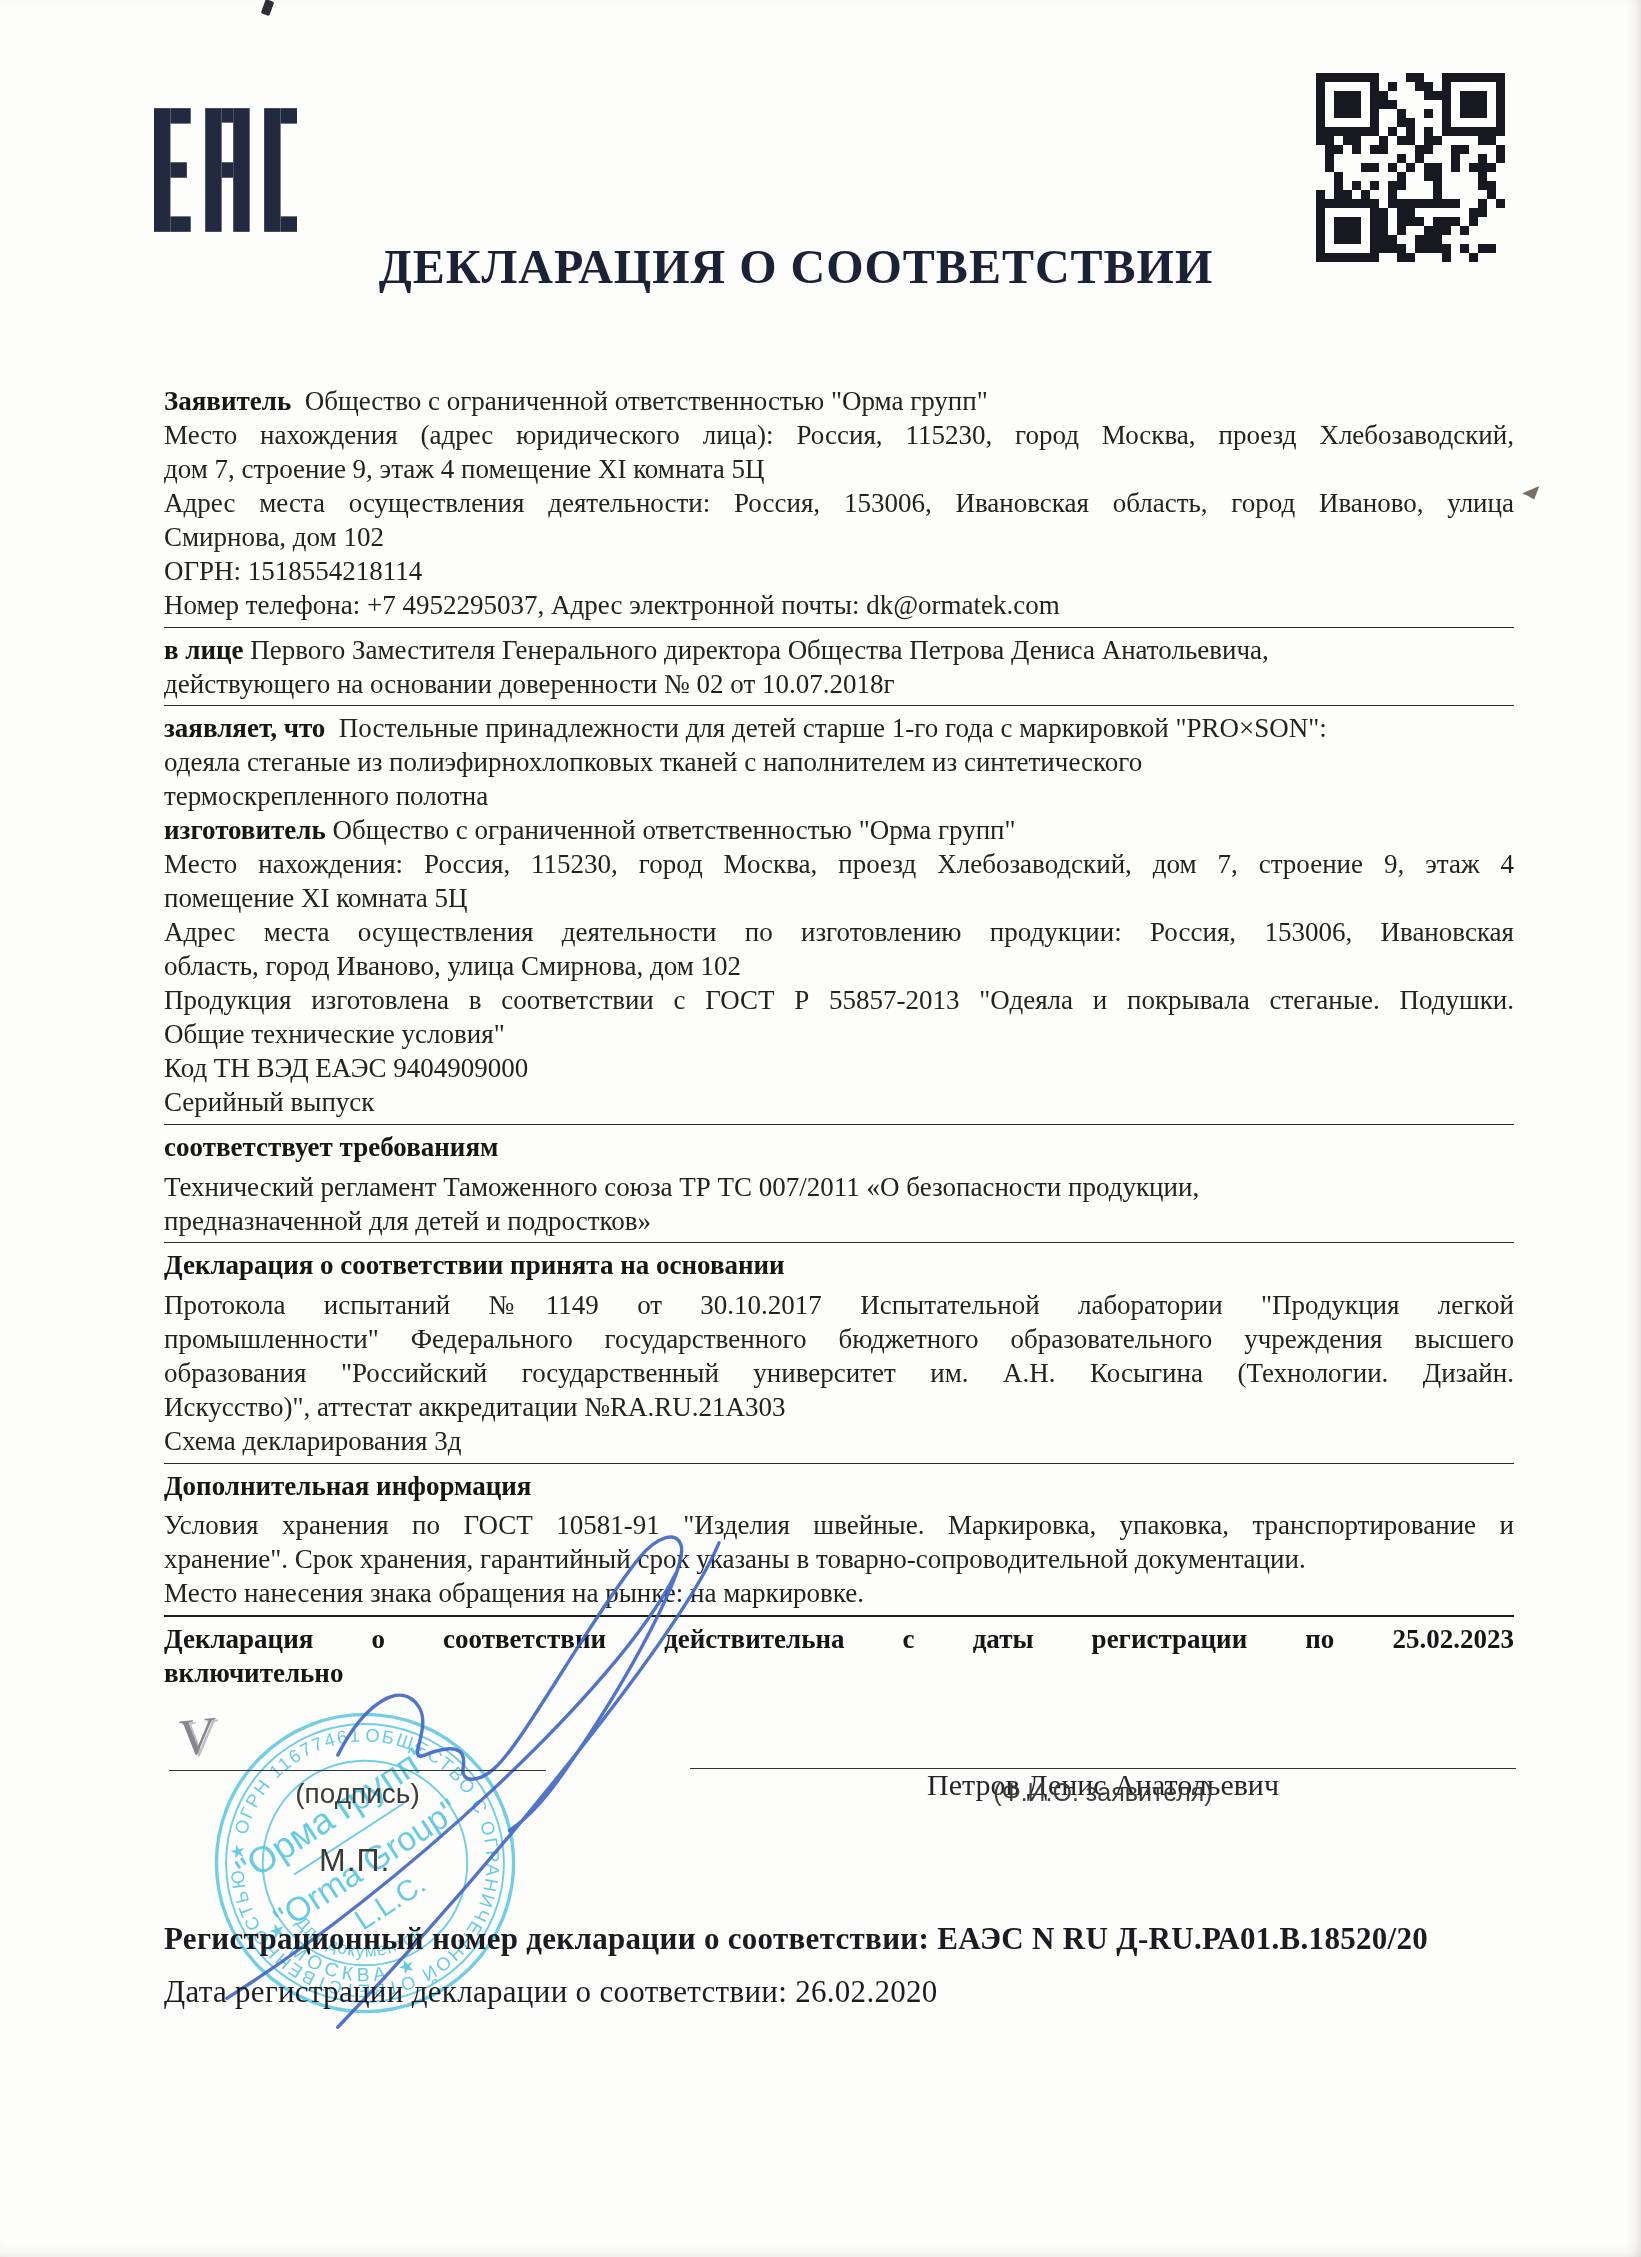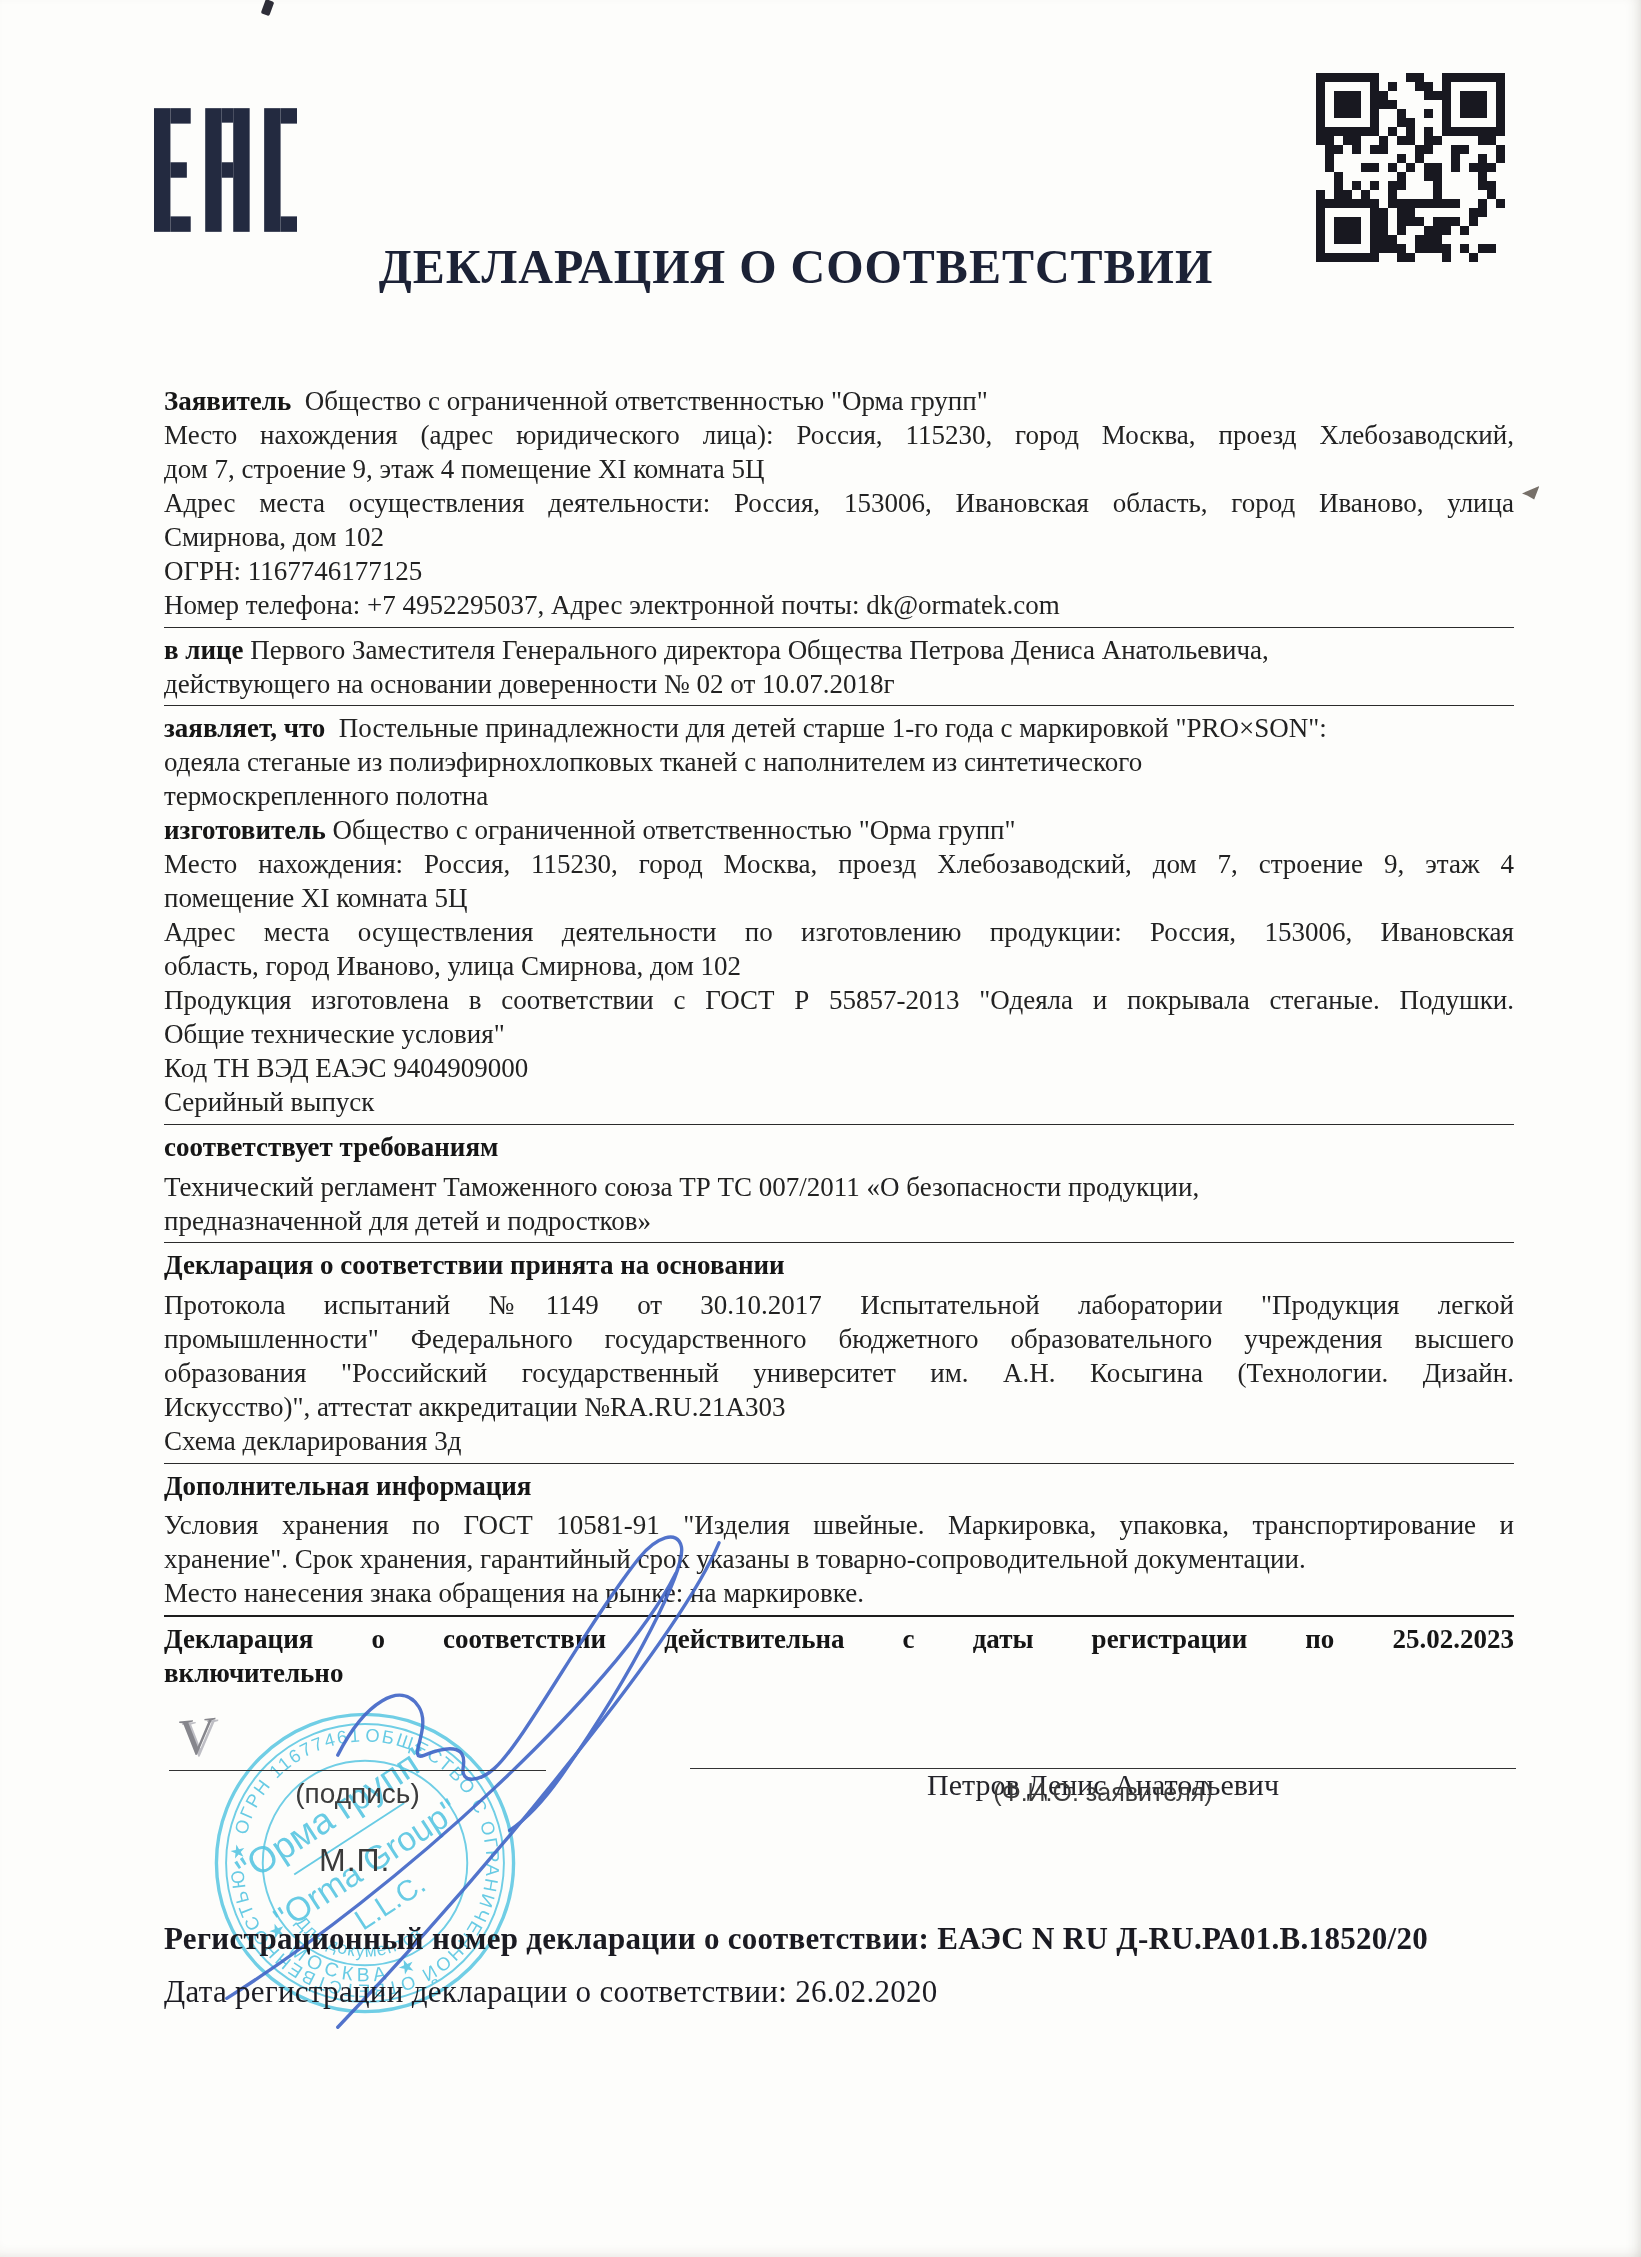--- a/index.html
+++ b/index.html
@@ -84,21 +84,21 @@
   <div class="artifact-top"></div>
   <div class="artifact-right"></div>
 
   <div class="body-text">
       <div>
         <div class="line"><span class="b">Заявитель</span><span>&nbsp; Общество с ограниченной ответственностью "Орма групп"</span></div>
         <div class="line j"><span>Место нахождения (адрес юридического лица): Россия, 115230, город Москва, проезд Хлебозаводский,</span></div>
         <div class="line"><span>дом 7, строение 9, этаж 4 помещение XI комната 5Ц</span></div>
         <div class="line j"><span>Адрес места осуществления деятельности: Россия, 153006, Ивановская область, город Иваново, улица</span></div>
         <div class="line"><span>Смирнова, дом 102</span></div>
-        <div class="line"><span>ОГРН: 1167746177125</span></div>
+        <div class="line"><span>ОГРН: 1518554218114</span></div>
         <div class="line"><span>Номер телефона: +7 4952295037, Адрес электронной почты: dk@ormatek.com</span></div>
       </div>
       <div class="rule"></div>
       <div>
         <div class="line"><span class="b">в лице</span><span> Первого Заместителя Генерального директора Общества Петрова Дениса Анатольевича,</span></div>
         <div class="line"><span>действующего на основании доверенности № 02 от 10.07.2018г</span></div>
       </div>
       <div class="rule"></div>
       <div>
         <div class="line"><span class="b">заявляет, что</span><span>&nbsp; Постельные принадлежности для детей старше 1-го года с маркировкой "PRO×SON":</span></div>

